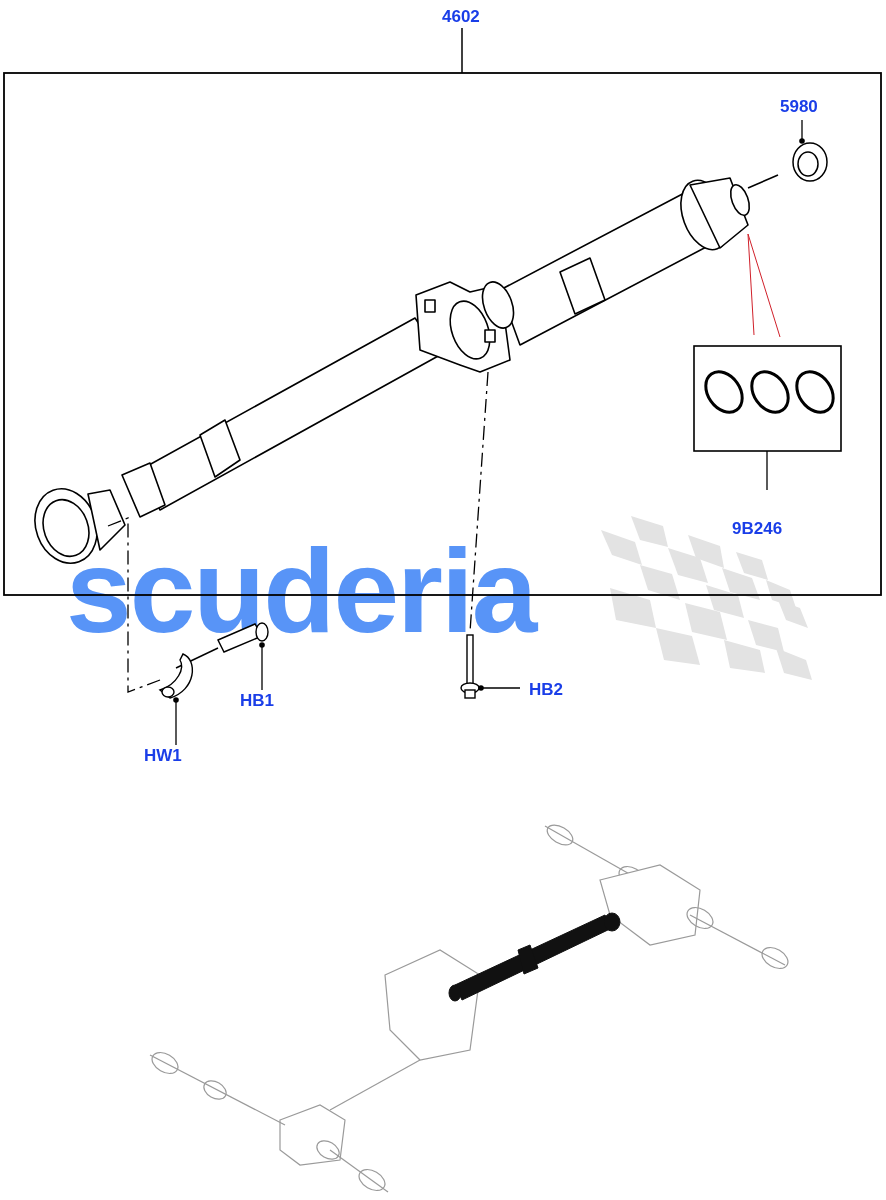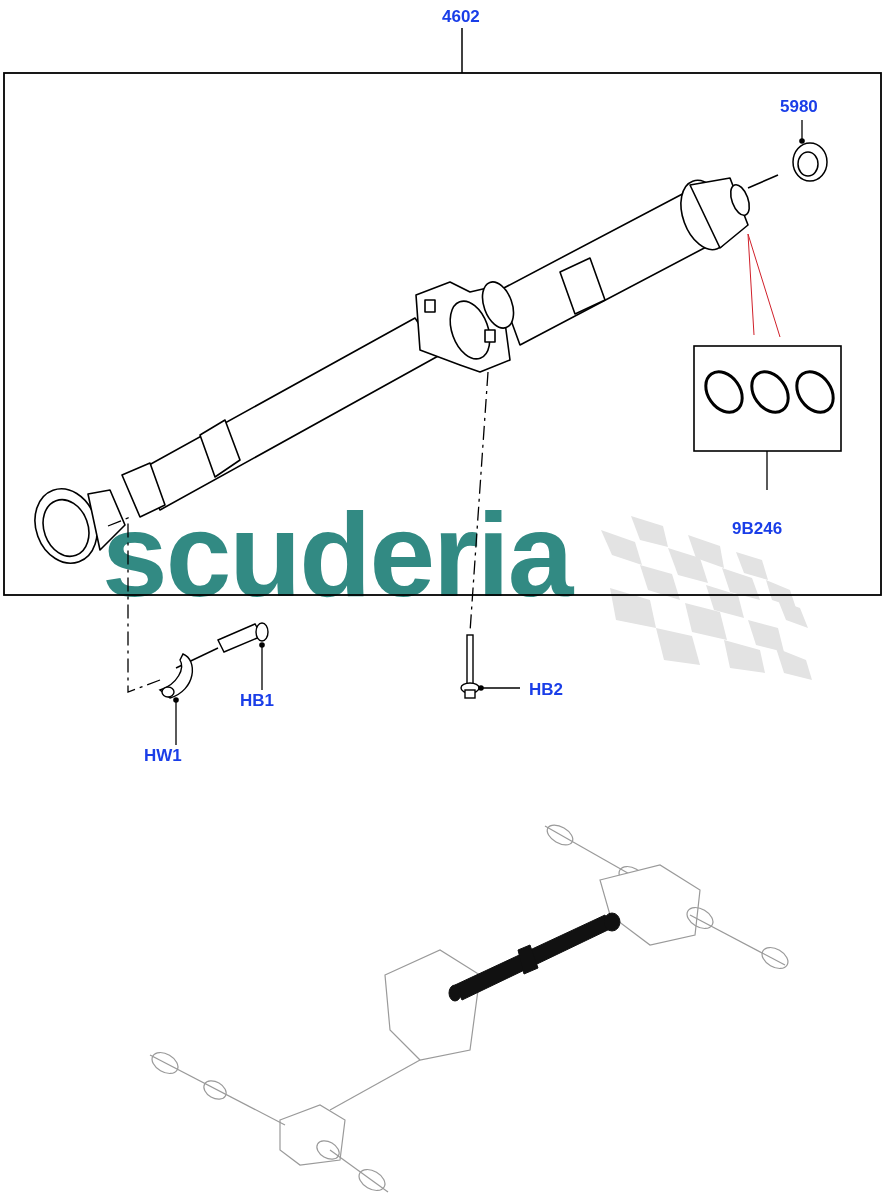--- a/index.html
+++ b/index.html
@@ -1,19 +1,19 @@
 <!DOCTYPE html>
 <html><head>
   <meta charset="utf-8">
   <style>
     html, body { margin: 0; padding: 0; background: #ffffff; }
     body { width: 886px; height: 1200px; position: relative; overflow: hidden; font-family: "Liberation Sans", sans-serif; }
     #canvas { position: absolute; left: 0; top: 0; width: 886px; height: 1200px; }
     .callout { position: absolute; font-family: "Liberation Sans", sans-serif; font-size: 17px; color: #1a3ee8; line-height: 1; white-space: nowrap; cursor: pointer; }
-    .wm-main { position: absolute; left: 66px; top: 496px; font-family: "Liberation Sans", sans-serif; font-weight: bold; font-size: 118px; letter-spacing: -2px; color: #0f766e; line-height: 1; z-index: 0; opacity: 0.85; margin-left: 36px; }
+    .wm-main { position: absolute; left: 66px; top: 532px; font-family: "Liberation Sans", sans-serif; font-weight: bold; font-size: 118px; letter-spacing: -2px; color: #3b82f6; line-height: 1; z-index: 0; opacity: 0.85; }
     .wm-sub { position: absolute; left: 66px; top: 640px; font-family: "Liberation Sans", sans-serif; font-weight: bold; font-size: 42px; color: #e4e4e4; line-height: 1; z-index: 0; }
     .wm-sub span { display: inline-block; width: 62px; }
     svg { position: absolute; left: 0; top: 0; z-index: 1; }
     .callout { z-index: 2; font-weight: bold; }
   </style>
 </head>
 <body>
 
 <div id="canvas">
 

